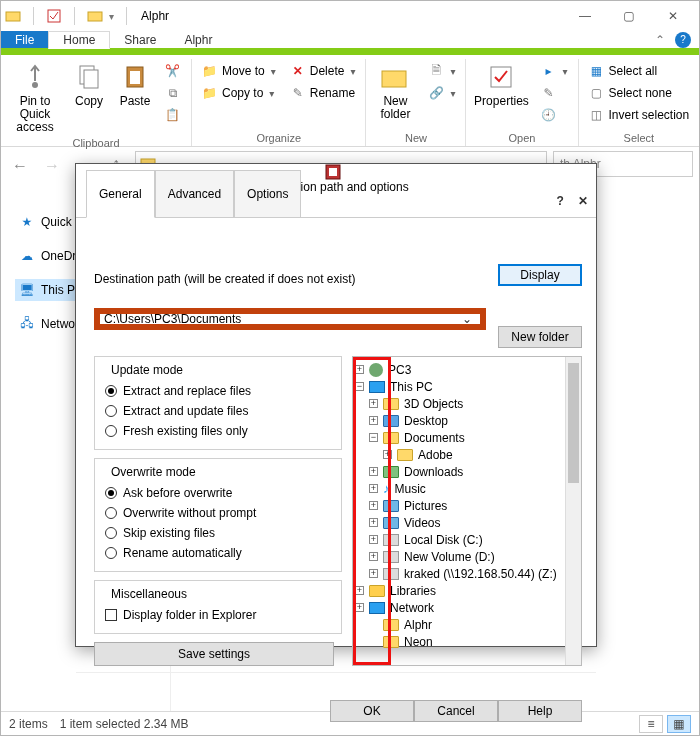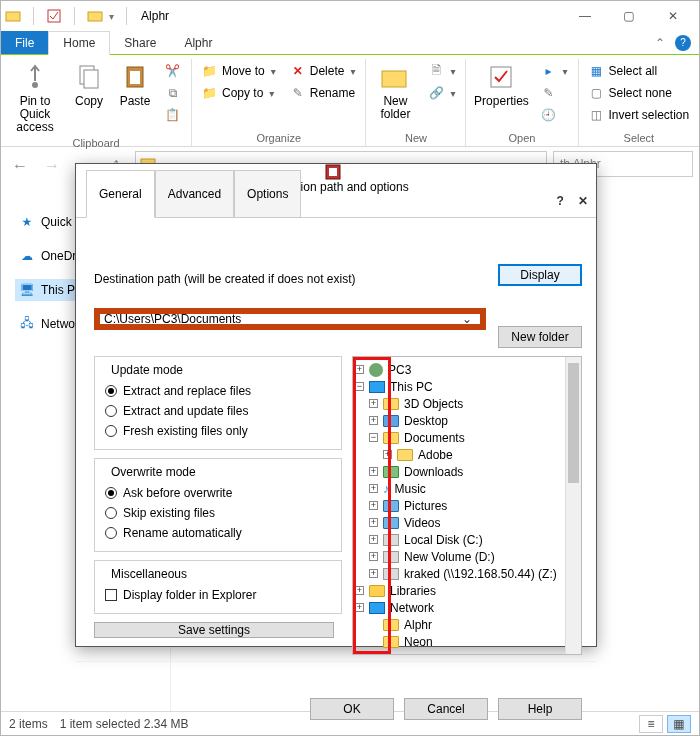--- a/index.html
+++ b/index.html
@@ -9,21 +9,21 @@
   .explorer { width: 700px; height: 736px; border: 1px solid #b5b5b5; background: #fff; display: flex; flex-direction: column; }
   .titlebar { height: 30px; display: flex; align-items: center; padding: 0 4px; }
   .titlebar .qat { display: flex; align-items: center; gap: 6px; }
   .titlebar .qat .ico { width: 16px; height: 16px; display: inline-flex; align-items: center; justify-content: center; }
   .titlebar .sep-v { width: 1px; height: 18px; background: #d0d0d0; margin: 0 6px; }
   .titlebar .title { margin-left: 8px; color: #000; }
   .titlebar .win-controls { margin-left: auto; display: flex; }
   .titlebar .win-controls .wc { width: 44px; height: 30px; display: flex; align-items: center; justify-content: center; color: #555; }
 
   
-  .tabs { height: 24px; display: flex; align-items: stretch; border-bottom: 1px solid #84cc16; }
+  .tabs { height: 24px; display: flex; align-items: stretch; border-bottom: 7px solid #84cc16; }
   .tabs .file { background: #1979ca; color: #fff; padding: 4px 14px; display: flex; align-items: center; }
   .tabs .tab { padding: 4px 14px; display: flex; align-items: center; color: #333; }
   .tabs .tab.active { background: #fff; border: 1px solid #d9d9d9; border-bottom: 1px solid #fff; margin-bottom: -1px; }
   .tabs .right { margin-left: auto; display: flex; align-items: center; gap: 10px; padding-right: 8px; color: #555; }
   .tabs .right .help { width:16px; height:16px; border-radius:50%; background:#1979ca; color:#fff; display:inline-flex; align-items:center; justify-content:center; font-size:10px; }
 
   
   .ribbon { height: 92px; border-bottom: 1px solid #d9d9d9; display: flex; padding-top:4px; }
   .ribgrp { display: flex; flex-direction: column; border-right: 1px solid #e1e1e1; padding: 0 6px 2px 6px; }
   .ribgrp .buttons { flex: 1; display: flex; align-items: flex-start; gap: 6px; }
@@ -70,41 +70,41 @@
   .pathbox { flex:1; height:22px; border:6px solid #c2410c; display:flex; align-items:center; padding:0 4px; }
   .pathbox .combo-caret { margin-left:auto; color:#333; padding:0 4px; }
   .btn { height:22px; min-width:84px; border:1px solid #adadad; background:#e1e1e1; display:inline-flex; align-items:center; justify-content:center; padding:0 10px;margin-top:36px; }
   .btn.display { border:2px solid #0078d7; background:#e5f1fb; }
   .group { border:1px solid #d0d0d0; padding:6px 10px 8px 10px; margin-top:8px; }
   .group .gtitle { margin:-14px 0 4px 2px; background:#fff; display:inline-block; padding:0 4px; }
   .radio, .check { display:flex; align-items:center; gap:6px; height:20px; }
   .radio .r { width:12px; height:12px; border:1px solid #333; border-radius:50%; display:inline-flex; align-items:center; justify-content:center; }
   .radio .r.sel::after { content:""; width:6px; height:6px; background:#000; border-radius:50%; }
   .check .c { width:12px; height:12px; border:1px solid #333; }
-  .save-btn { width:240px; height:16px; border:1px solid #adadad; background:#e1e1e1; display:flex; align-items:center; justify-content:center; margin:8px 0 0 0; }
+  .save-btn { width:240px; height:24px; border:1px solid #adadad; background:#e1e1e1; display:flex; align-items:center; justify-content:center; margin:8px 0 0 0; }
   .two-col { display:flex; gap:10px; }
   .leftcol { width:248px; }
   .rightcol { flex:1; display:flex; flex-direction:column; }
 
   
   .treewrap { flex:1; border:1px solid #bbb; margin-top:8px; position:relative; display:flex; }
   .treelist { flex:1; overflow:hidden; padding:4px 0 4px 2px; }
   .trow { display:flex; align-items:center; height:17px; gap:2px; white-space:nowrap; }
   .exp { width:9px; height:9px; border:1px solid #888; display:inline-flex; align-items:center; justify-content:center; font-size:9px; line-height:1; color:#333; margin-right:3px; }
   .exp.blank { border:none; }
   .foldericon { width:16px; height:12px; background:#ffd96a; border:1px solid #caa32a; border-radius:1px; display:inline-block; margin-right:3px; }
   .pcicon { width:16px; height:12px; background:#2aa0f0; border:1px solid #1166aa; display:inline-block; margin-right:3px; }
   .diskicon { width:16px; height:12px; background:#dcdcdc; border:1px solid #999; display:inline-block; margin-right:3px; }
   .usericon { width:14px; height:14px; border-radius:50%; background:#6fa86f; display:inline-block; margin-right:3px; }
   .musicicon { color:#2aa0f0; font-size:13px; margin-right:3px; }
   .redbox { position:absolute; left:0; top:0; width:38px; height:100%; border:3px solid #e11; pointer-events:none; }
   .vscroll { width:16px; background:#f0f0f0; border-left:1px solid #ddd; position:relative; }
   .vscroll .thumb { position:absolute; left:2px; right:2px; top:6px; height:120px; background:#c4c4c4; }
 
-  .dlg-footer { height:40px; display:flex; justify-content:flex-end; gap:10px; padding:0 14px; border-top:1px solid #eee; }
+  .dlg-footer { height:40px; display:flex; align-items:center; justify-content:flex-end; padding:0 14px; border-top:1px solid #eee; }
 
   
   .gray { color:#777; }
   .blue { color:#1979ca; }
 
   .indent1 { padding-left: 14px; }
   .indent2 { padding-left: 28px; }
 </style>
 </head>
 <body>
@@ -406,20 +406,24 @@
           </div>
 
           <div class="group">
             <div class="gtitle">Overwrite mode</div>
             <div class="radio">
                 <span class="r sel"></span>
                 <span>Ask before overwrite</span>
               </div>
             <div class="radio">
                 <span class="r"></span>
+                <span>Overwrite without prompt</span>
+              </div>
+            <div class="radio">
+                <span class="r"></span>
                 <span>Skip existing files</span>
               </div>
             <div class="radio">
                 <span class="r"></span>
                 <span>Rename automatically</span>
               </div>
           </div>
 
           <div class="group">
             <div class="gtitle">Miscellaneous</div>

